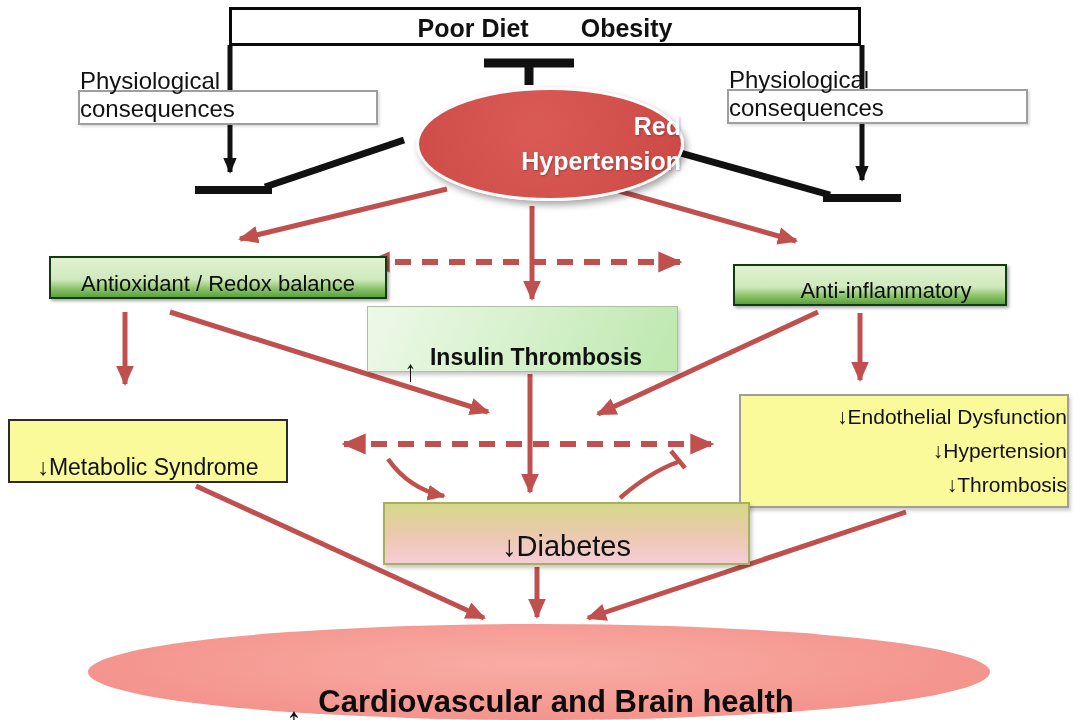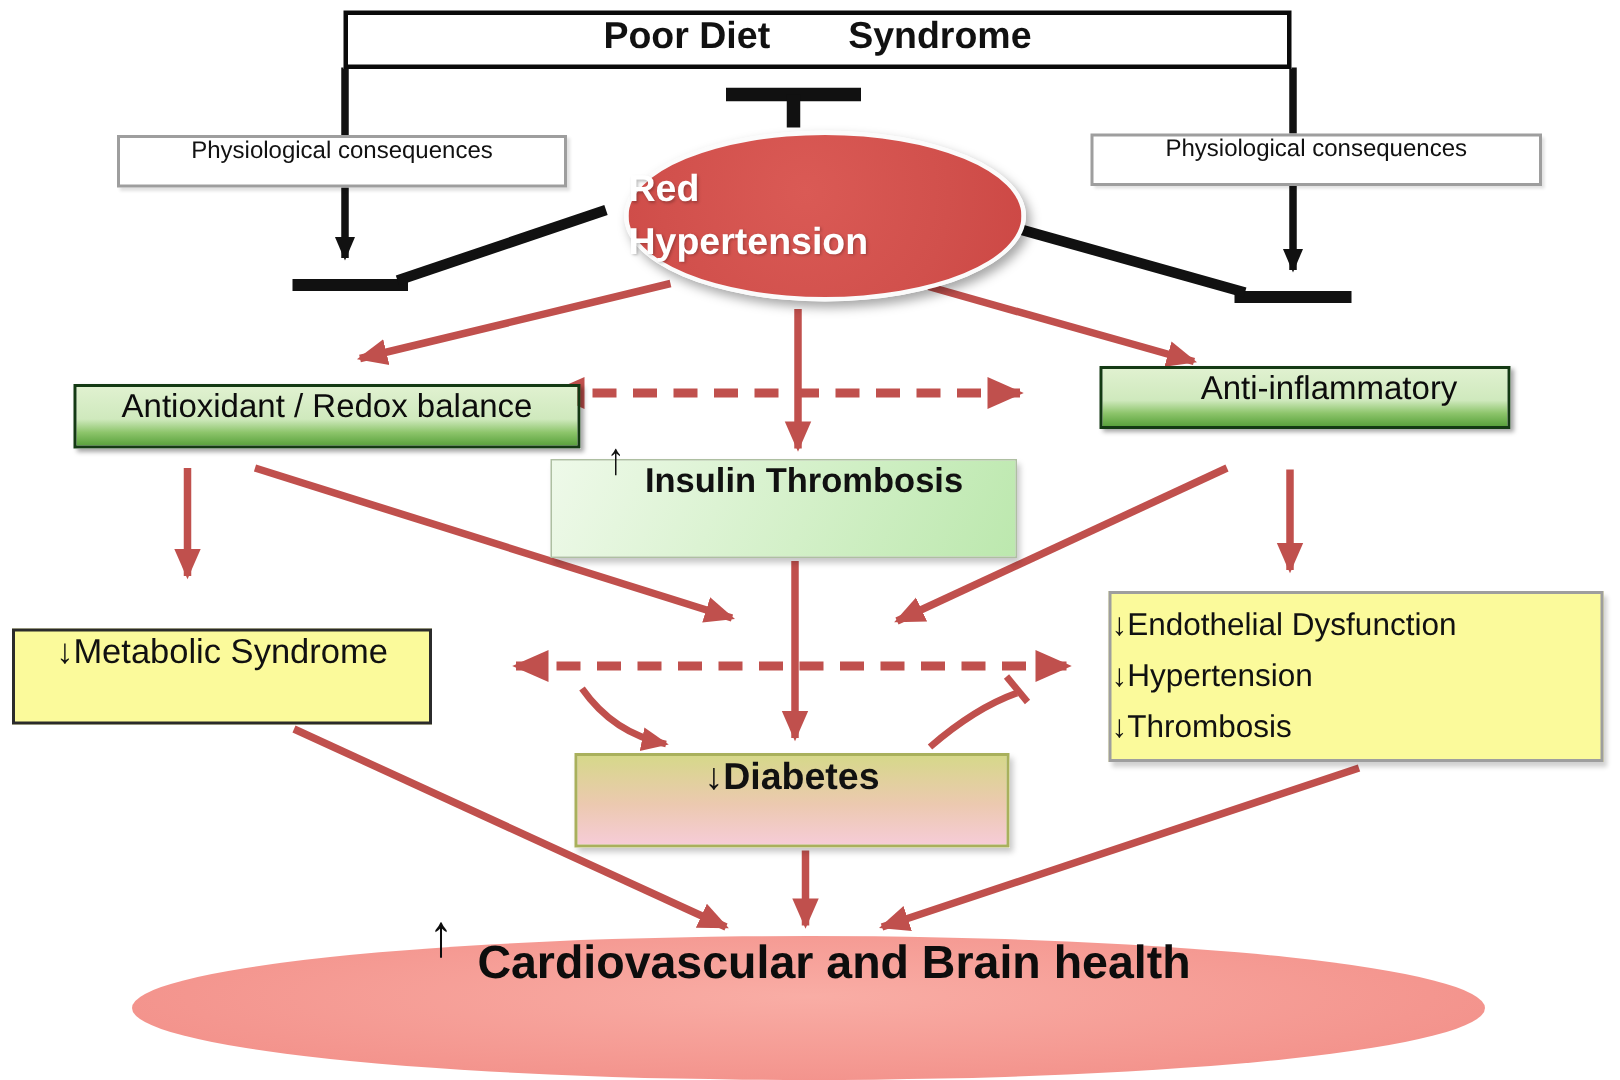--- a/index.html
+++ b/index.html
@@ -1,73 +1,73 @@
 <!DOCTYPE html>
 <html><head>
 <meta charset="utf-8">
 <style>
   html,body{margin:0;padding:0;background:#fff;}
   .stage{
     position:relative;width:1080px;height:720px;background:#ffffff;overflow:hidden;
     font-family:"Liberation Sans",sans-serif;color:#111;
   }
   .stage svg{position:absolute;left:0;top:0;z-index:1;}
-  .node{position:absolute;z-index:2;display:flex;align-items:flex-start;justify-content:center;box-sizing:border-box;}
+  .node{position:absolute;z-index:2;display:flex;align-items:flex-end;justify-content:center;box-sizing:border-box;}
 
   .top-box{
     left:229px;top:7px;width:632px;height:39px;background:#fff;border:3px solid #0a0a0a;
     font-weight:bold;font-size:25px;gap:52px;
   }
   .phys-box{
-    background:#fff;border:2px solid #9e9e9e;font-size:16px;
+    background:#fff;border:2px solid #9e9e9e;font-size:24px;
     box-shadow:2px 2px 2px rgba(0,0,0,0.12);
   }
   .phys-left{left:78px;top:90px;width:300px;height:35px;}
   .phys-right{left:727px;top:89px;width:301px;height:35px;}
 
   .raspberry{
     left:416px;top:87px;width:268px;height:114px;border-radius:50%;
     background:radial-gradient(circle at 45% 35%, #da5a55 0%, #d1504c 60%, #cc4744 100%);
     border:3px solid #fbfbfb;box-shadow:3px 4px 7px rgba(0,0,0,0.35);
     color:#fff;font-weight:bold;font-size:25px;line-height:1.4;
     flex-direction:column;text-shadow:1px 1px 2px rgba(0,0,0,0.25);
   }
 
   .green-box{
     background:linear-gradient(180deg,#e0f1d0 0%,#cfe9bd 55%,#8cc46a 78%,#5aa23d 100%);
     border:2px solid #143a14;font-size:22px;color:#0c0c0c;
     box-shadow:2px 2px 3px rgba(0,0,0,0.35);
     margin-left:41px;
   }
   .green-left{left:8px;top:256px;width:338px;height:43px;}
-  .green-right{left:692px;top:244px;width:274px;height:42px;padding-left:32px;}
+  .green-right{left:692px;top:264px;width:274px;height:42px;padding-left:32px;}
 
   .insulin-box{
     left:367px;top:306px;width:311px;height:66px;
     background:linear-gradient(115deg,#eef9e9 0%,#d3f0c8 55%,#bce8ae 100%);
     border:1px solid #aebfa2;box-shadow:2px 3px 4px rgba(0,0,0,0.22);
     font-weight:bold;font-size:23px;gap:12px;
   }
   .thin-arrow{font-weight:400;font-size:30px;line-height:0;transform:scaleX(0.8);}
 
   .yellow-box{background:#fbfa9b;}
   .yellow-left{
     left:8px;top:419px;width:280px;height:64px;border:2px solid #2b2b2b;font-size:23px;
   }
   .yellow-right{
     left:739px;top:394px;width:330px;height:114px;border:2px solid #9e9e9e;
     box-shadow:2px 3px 3px rgba(0,0,0,0.18);
     font-size:21px;line-height:1.62;flex-direction:column;text-align:center;
   }
 
   .diabetes-box{
-    left:383px;top:502px;width:290px;height:63px;
+    left:383px;top:502px;width:367px;height:63px;
     background:linear-gradient(180deg,#d6d88a 0%,#ecc9b0 55%,#f6ccd7 100%);
     border:2px solid #a9b05c;box-shadow:2px 3px 4px rgba(0,0,0,0.22);
-    font-weight:bold;font-size:25px;
+    font-weight:normal;font-size:29px;
   }
 
   .outcome{
     left:88px;top:624px;width:902px;height:96px;border-radius:50%;
     background:radial-gradient(ellipse at 50% 42%, #f9ada5 0%, #f4968f 65%, #f18b84 100%);
     font-weight:bold;font-size:31px;gap:14px;color:#0d0d0d;
   }
   .outcome .thin-arrow{font-size:40px;}
 </style>
 </head>
@@ -117,21 +117,21 @@
 
     <g stroke="#c0504d" stroke-width="4.5" fill="none">
       <path d="M388,459 Q409,489 444,496" marker-end="url(#ra)"></path>
       <path d="M620,498 Q650,472 678,462"></path>
       <line x1="671" y1="451" x2="685" y2="468"></line>
     </g>
   </svg>
 
   <div class="node top-box">
     <span>Poor Diet</span>
-    <span>Syndrome</span>
+    <span>Obesity</span>
   </div>
 
   <div class="node phys-box phys-left">
     <span>Physiological consequences</span>
   </div>
   <div class="node phys-box phys-right">
     <span>Physiological consequences</span>
   </div>
 
   <div class="node raspberry">

